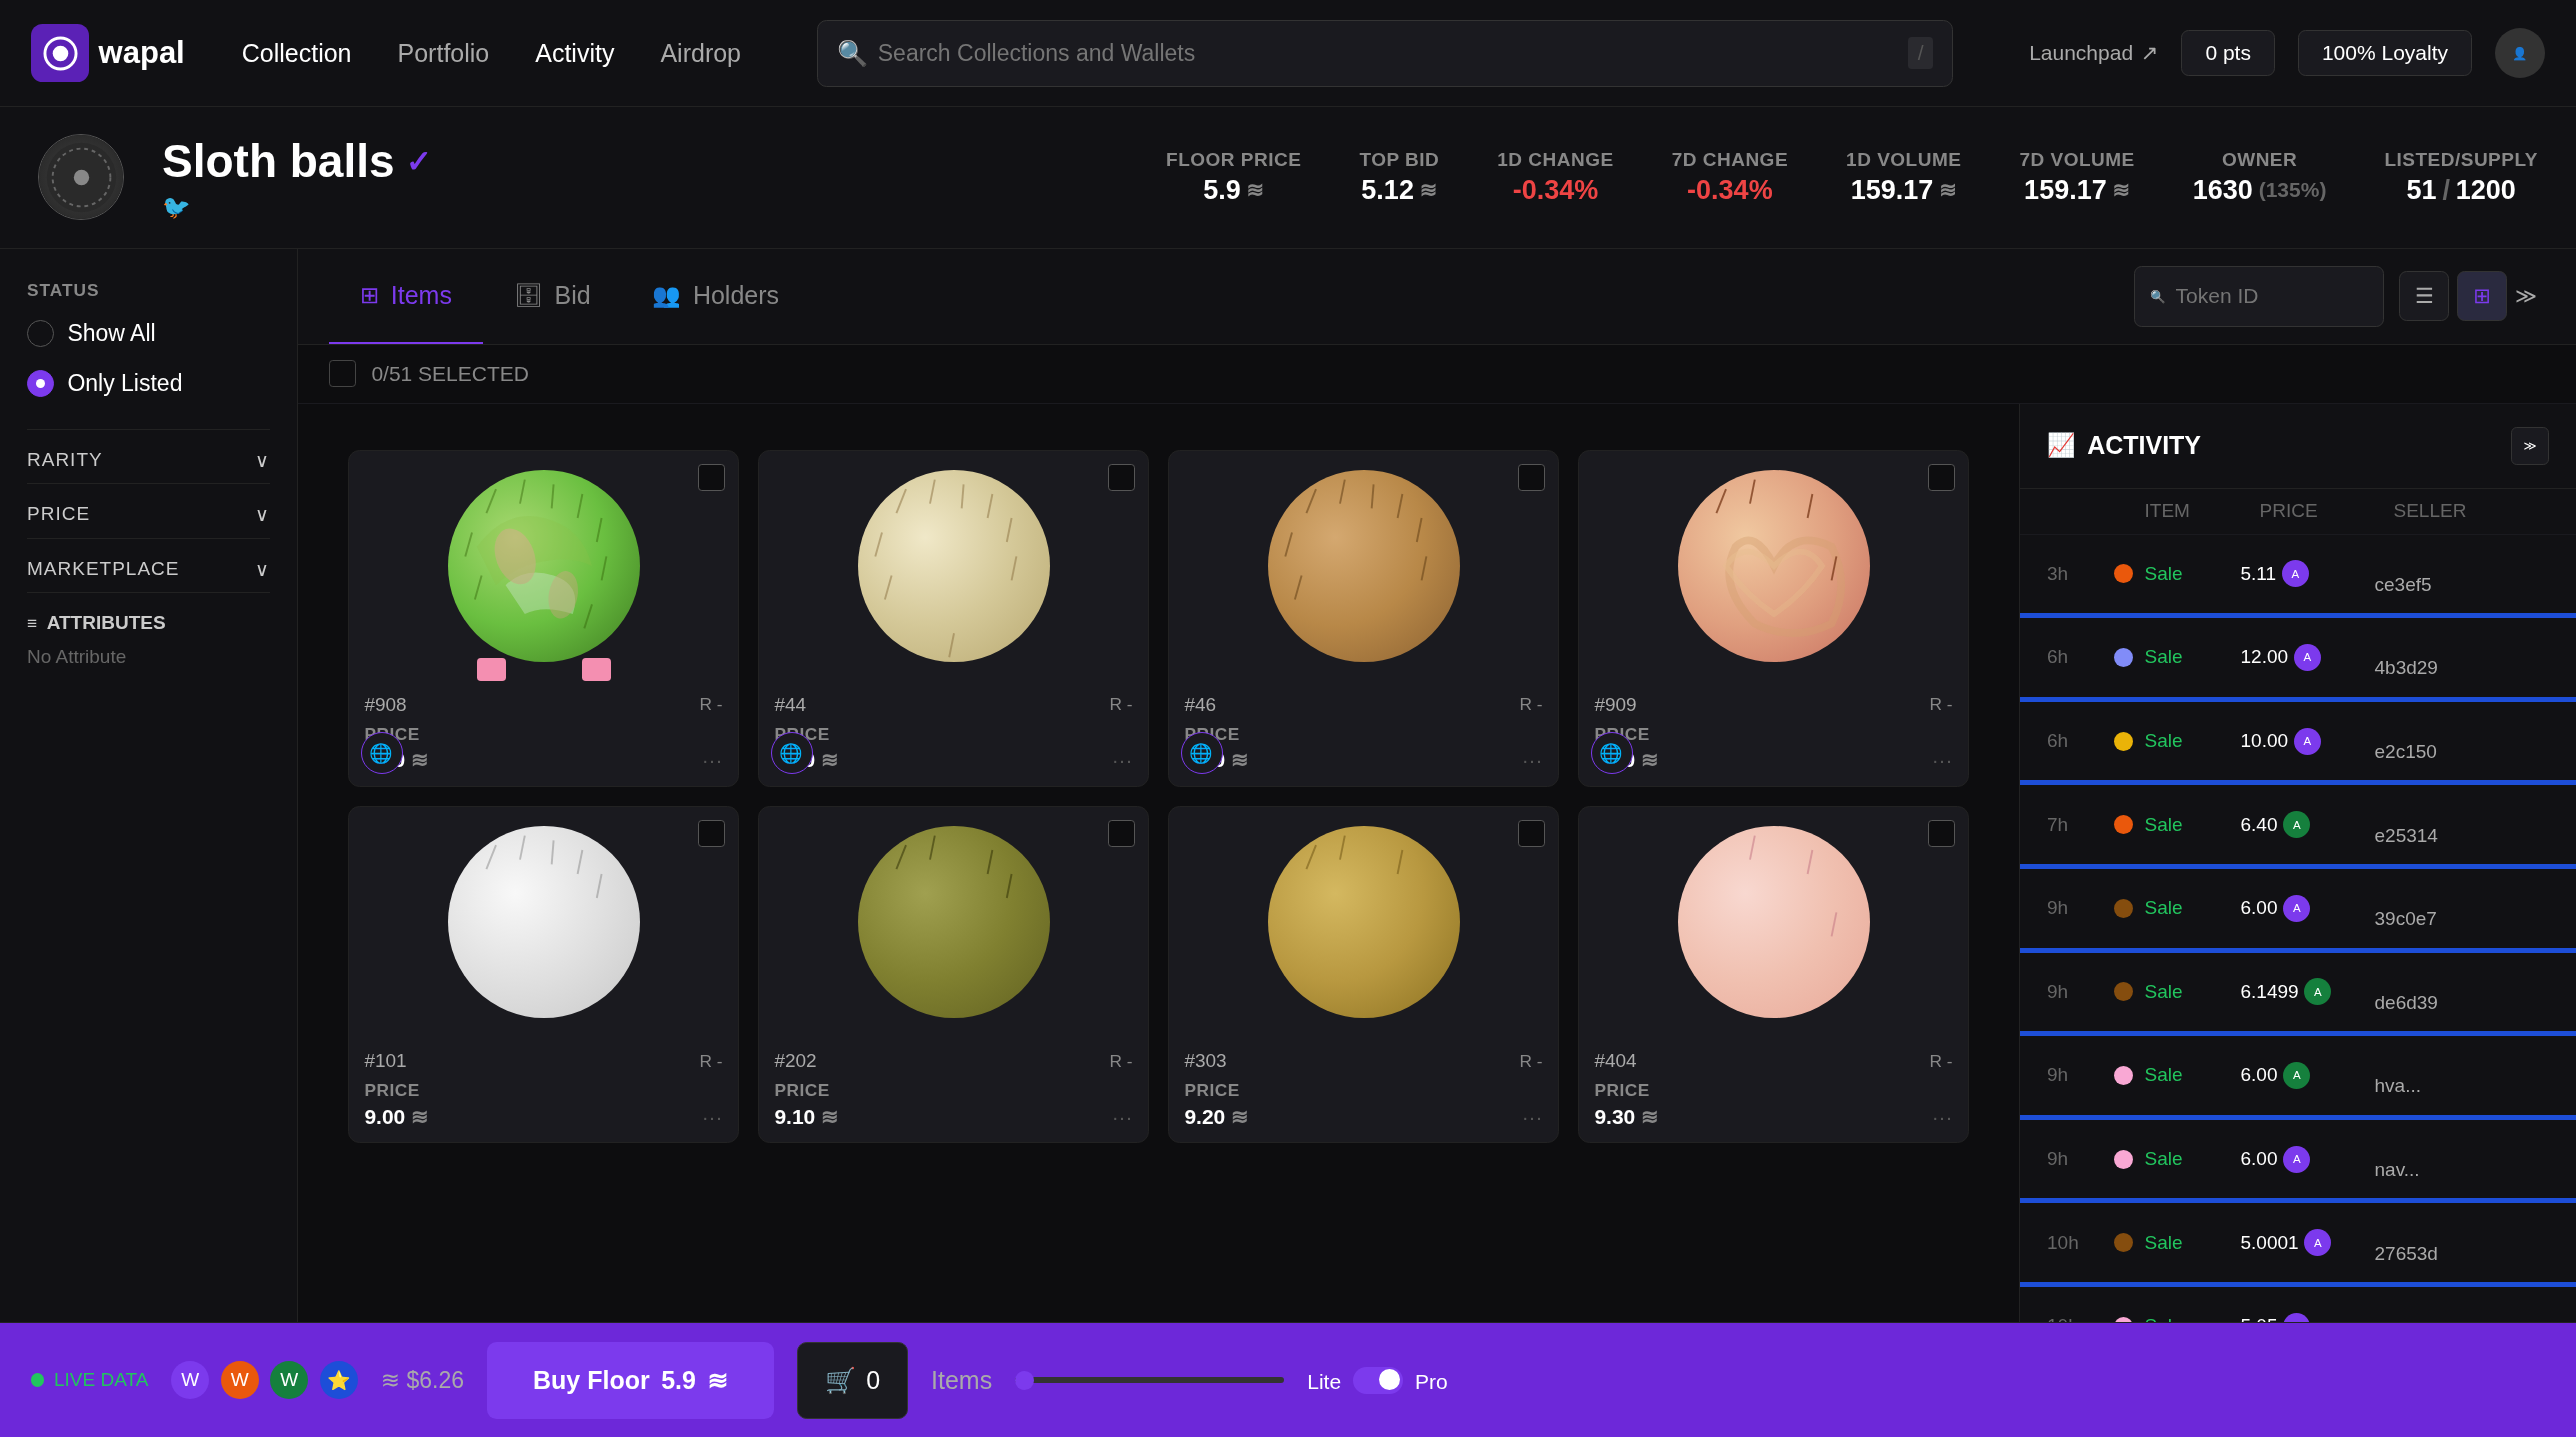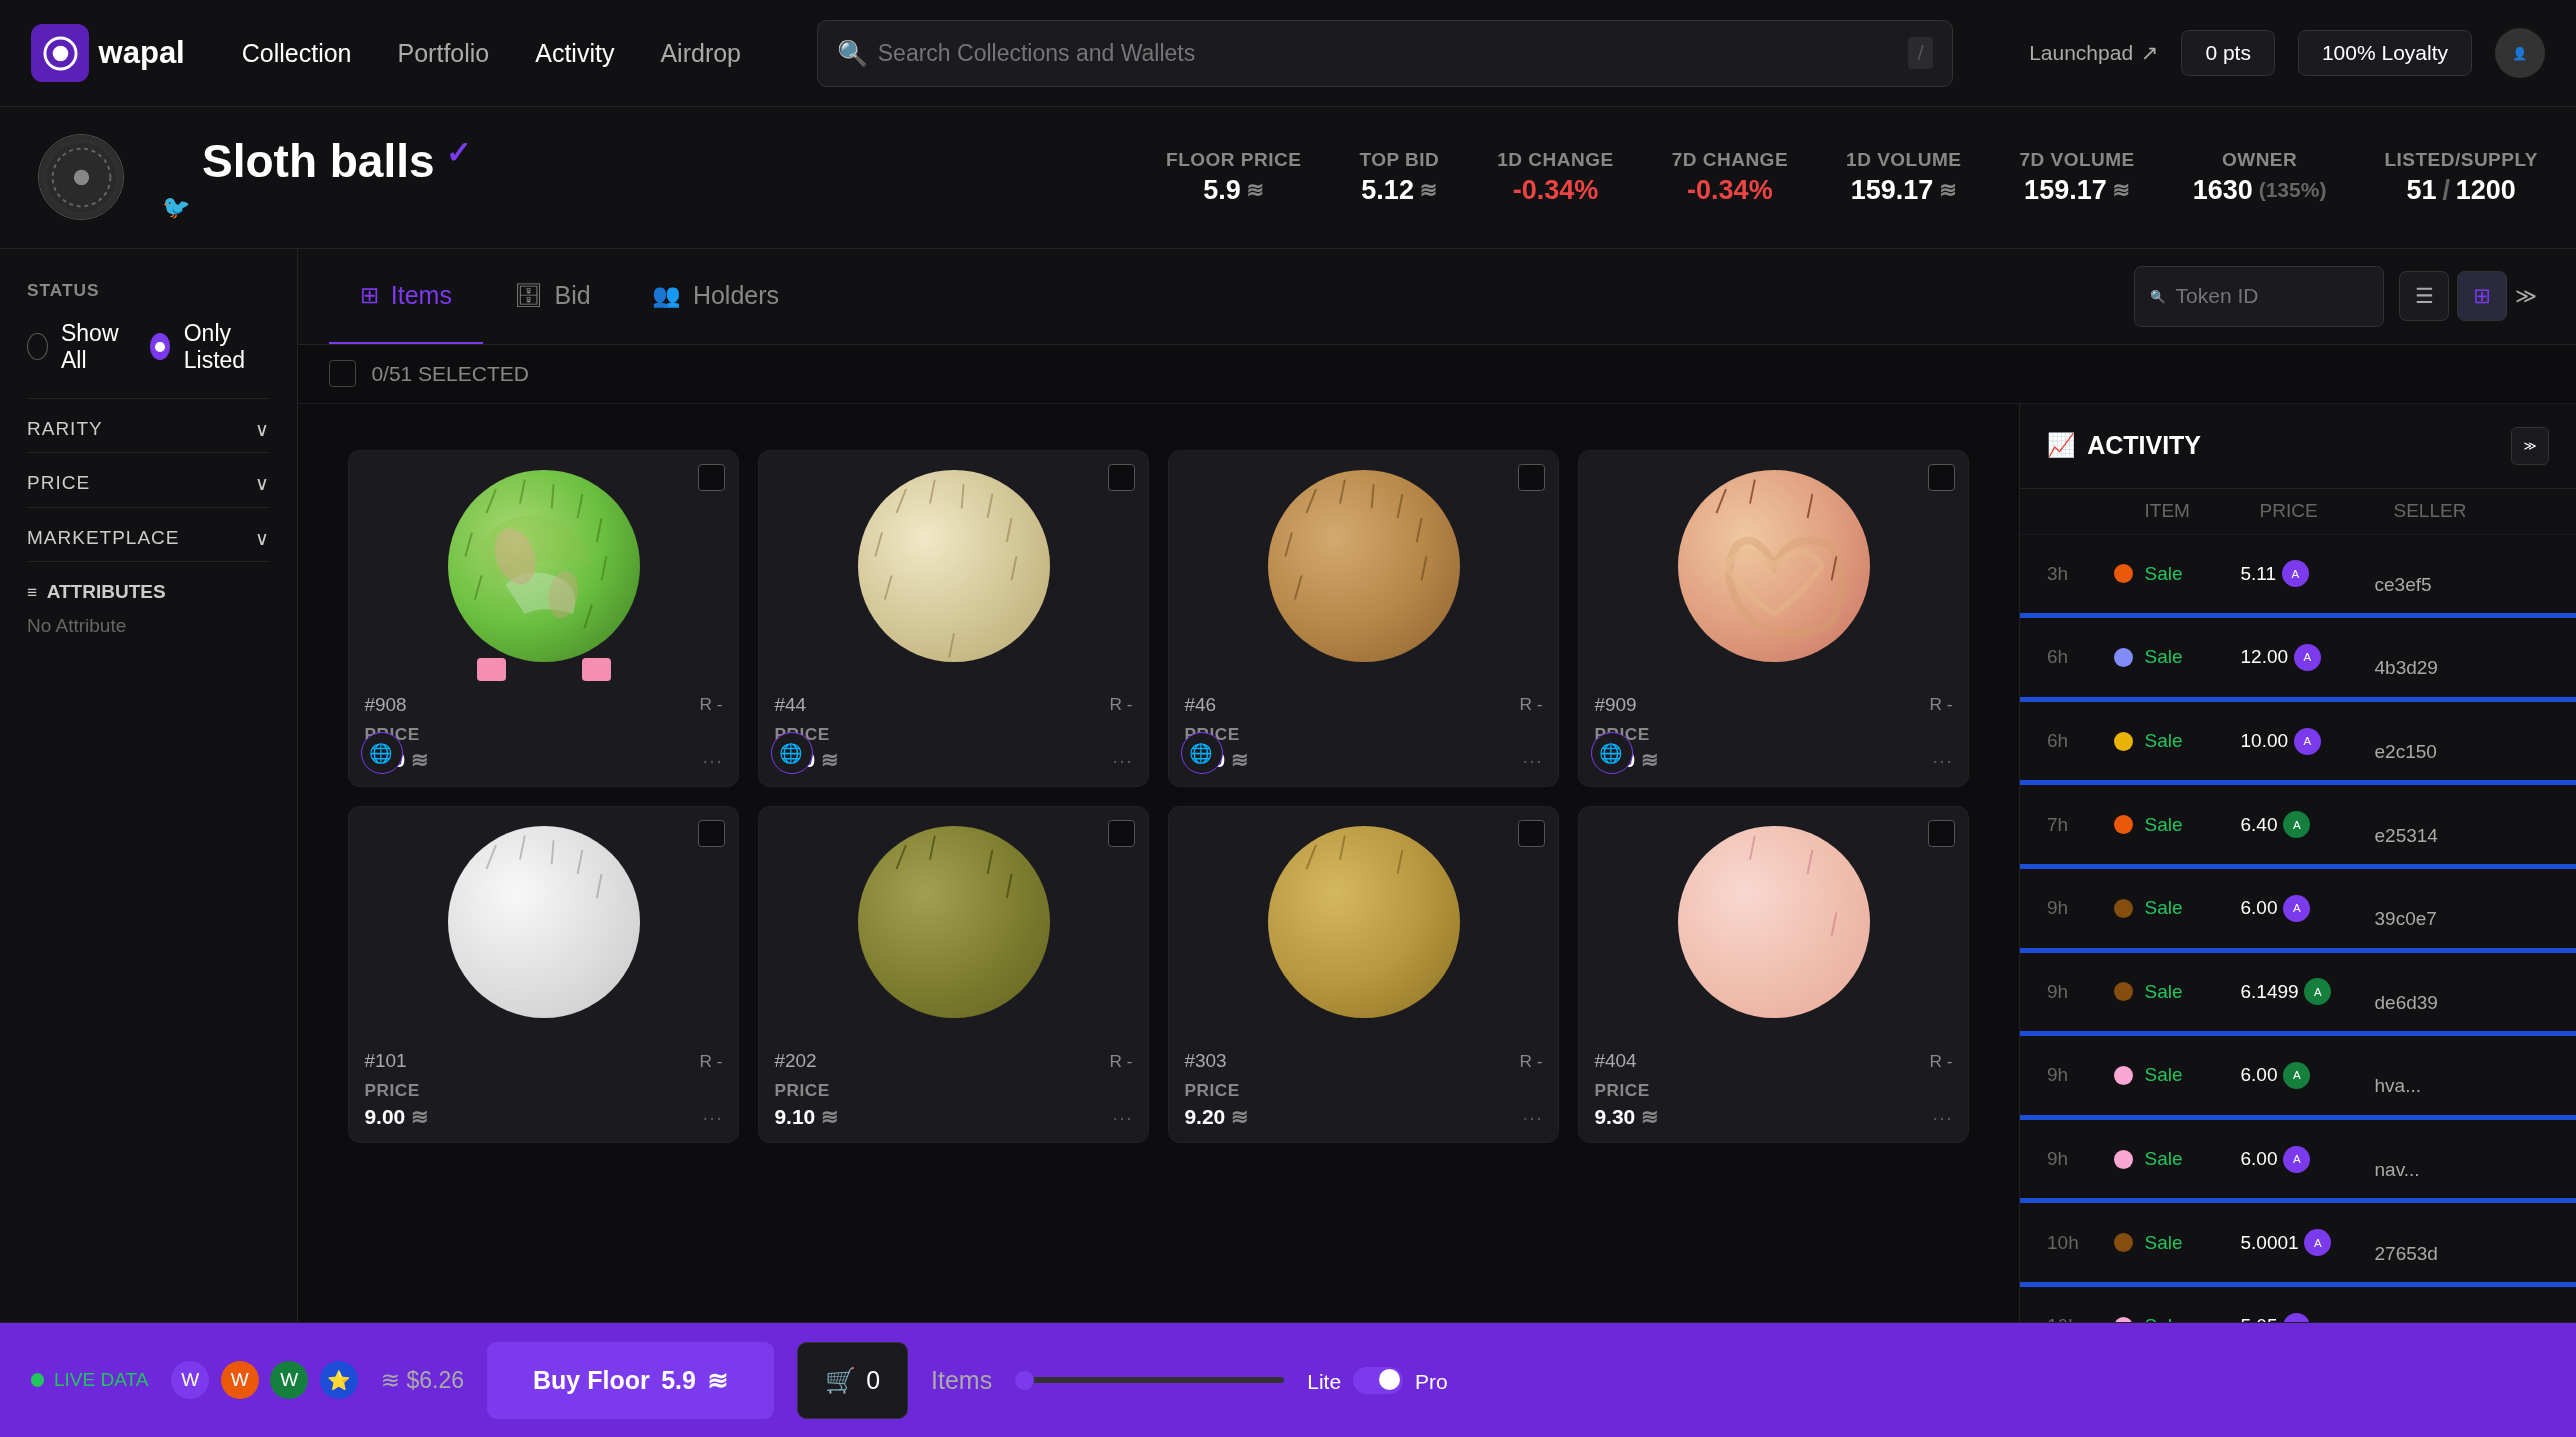--- a/index.html
+++ b/index.html
@@ -28,38 +28,38 @@
     .loyalty-badge { background: #1a1a1f; border: 1px solid #333; border-radius: 7.7px; padding: 9.6px 23px; font-size: 21px; }
 
     
     .collection-header {
       background: #111114; border-bottom: 1px solid #222;
       padding: 27px 38px; display: flex; align-items: center; gap: 38px;
     }
     .collection-avatar { width: 86px; height: 86px; border-radius: 50%; background: #333; overflow: hidden; border: 1.9px solid #555; }
     .collection-avatar-inner { width: 100%; height: 100%; background: radial-gradient(circle, #444, #222); display: flex; align-items: center; justify-content: center; font-size: 31px; }
     .collection-info { display: flex; flex-direction: column; gap: 5.8px; }
-    .collection-name { font-size: 46px; font-weight: 700; display: flex; align-items: flex-start; gap: 11.5px; margin-left: 40px; }
+    .collection-name { font-size: 46px; font-weight: 700; display: flex; align-items: center; gap: 11.5px; }
     .verified-badge { color: #7c3aed; font-size: 31px; }
     .twitter-icon { color: #1da1f2; font-size: 23px; }
     .stats-row { display: flex; align-items: center; gap: 58px; margin-left: auto; }
     .stat-item { display: flex; flex-direction: column; align-items: center; gap: 3.8px; }
     .stat-label { font-size: 19px; color: #888; font-weight: 600; letter-spacing: 0.5px; }
     .stat-value { font-size: 27px; font-weight: 600; display: flex; align-items: center; gap: 5.8px; }
     .stat-value.negative { color: #ef4444; }
     .stat-value.neutral { color: #fff; }
     .coin-icon { color: #888; font-size: 21px; }
 
     
     .main-layout { display: flex; height: calc(1438px - 107px - 154px); }
 
     
     .sidebar { width: 298px; background: #111114; border-right: 1px solid #222; padding: 31px 27px; flex-shrink: 0; overflow-y: auto; }
     .sidebar-section-title { font-size: 17.3px; color: #888; font-weight: 700; letter-spacing: 1px; margin-bottom: 19px; }
-    .radio-group { display: flex; flex-direction: row; gap: 23px; margin-bottom: 24px; }
+    .radio-group { display: flex; flex-direction: column; gap: 23px; margin-bottom: 32px; }
     .radio-item { display: flex; align-items: center; gap: 13.4px; font-size: 23px; cursor: pointer; }
     .radio-circle { width: 27px; height: 27px; border-radius: 50%; border: 1.9px solid #555; display: flex; align-items: center; justify-content: center; }
     .radio-circle.selected { border-color: #7c3aed; background: #7c3aed; }
     .radio-circle.selected::after { content: ''; width: 9.6px; height: 9.6px; background: #fff; border-radius: 50%; }
     .filter-section { border-top: 1px solid #222; padding-top: 19px; margin-top: 3.8px; }
     .filter-header { display: flex; align-items: flex-start; justify-content: space-between; font-size: 19px; font-weight: 400; color: #ccc; letter-spacing: 1px; cursor: pointer; margin-bottom: 11.5px; }
     .attributes-section { border-top: 1px solid #222; padding-top: 19px; margin-top: 3.8px; }
     .attributes-header { display: flex; align-items: center; gap: 9.6px; font-size: 19px; font-weight: 700; color: #ccc; margin-bottom: 11.5px; }
     .no-attribute { font-size: 19px; color: #666; }
 

